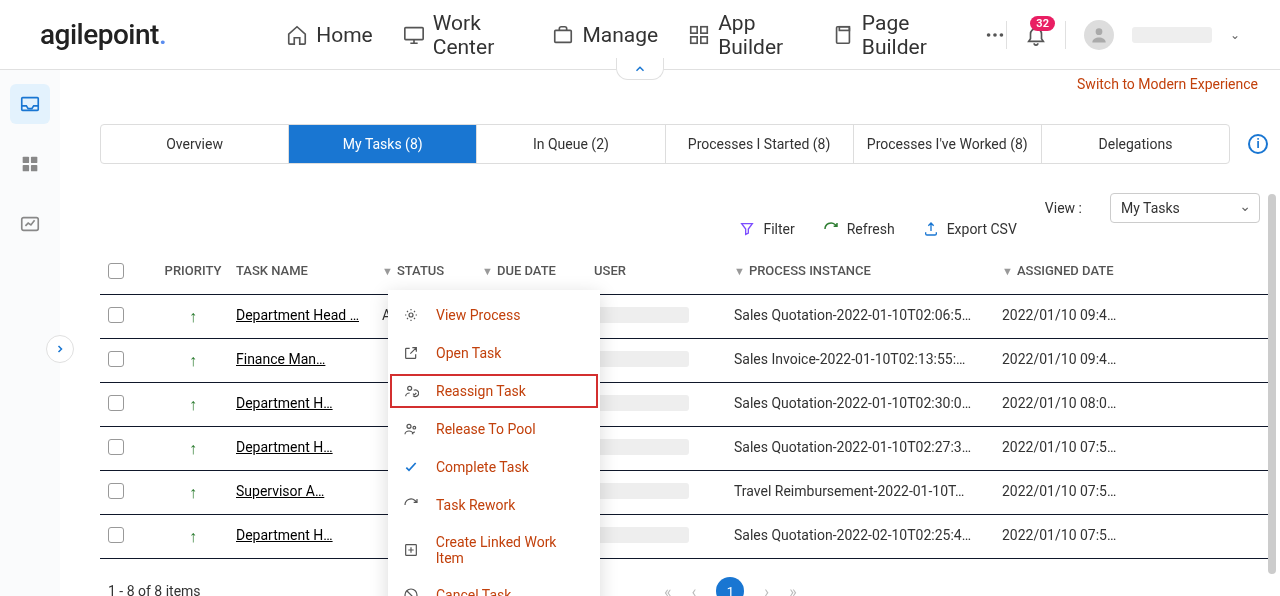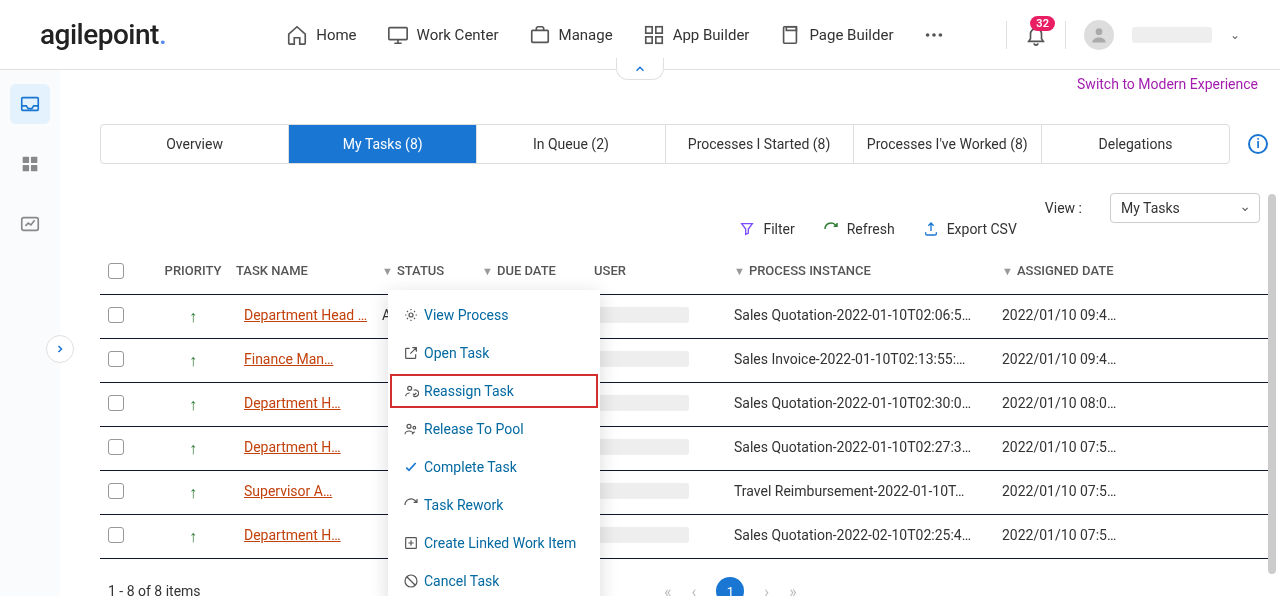--- a/index.html
+++ b/index.html
@@ -1,37 +1,37 @@
 <!DOCTYPE html>
 <html><head>
 <meta charset="utf-8">
 <style>
 * { margin: 0; padding: 0; box-sizing: border-box; }
 body { font-family: -apple-system, BlinkMacSystemFont, "Segoe UI", Roboto, sans-serif; font-size: 14px; color: #333; background: #fff; width: 1280px; height: 596px; overflow: hidden; position: relative; }
 .header { display: flex; align-items: center; height: 70px; padding: 0 40px; border-bottom: 1px solid #e0e0e0; }
 .logo { font-size: 28px; font-weight: 500; letter-spacing: -0.5px; color: #222; }
 .logo .dot { color: #5b8def; }
 .nav { display: flex; gap: 30px; margin-left: 120px; align-items: center; }
-.nav-item { display: flex; align-items: center; gap: 8px; color: #333; cursor: pointer; font-size: 15px; }
+.nav-item { display: flex; align-items: center; gap: 8px; color: #333; cursor: pointer; font-size: 21px; }
 .nav-icon { width: 22px; height: 22px; display: flex; align-items: center; justify-content: center; }
 .nav-right { margin-left: auto; display: flex; align-items: center; gap: 18px; }
 .bell-wrap { position: relative; }
 .badge { position: absolute; top: -8px; right: -8px; background: #e91e63; color: #fff; border-radius: 10px; font-size: 11px; padding: 1px 6px; font-weight: 600; }
 .avatar { width: 30px; height: 30px; border-radius: 50%; background: #ddd; display: flex; align-items: center; justify-content: center; }
 .user-label { width: 80px; height: 16px; background: #eee; border-radius: 3px; }
 .chevron-down { font-size: 12px; color: #666; }
 .vdiv { width: 1px; height: 28px; background: #e0e0e0; }
 .collapse-tab { position: absolute; top: 58px; left: 50%; transform: translateX(-50%); width: 48px; height: 22px; border: 1px solid #e0e0e0; border-top: none; border-radius: 0 0 12px 12px; display: flex; align-items: center; justify-content: center; background: #fff; color: #1976d2; z-index: 5; }
 .body { display: flex; height: calc(100% - 70px); }
 .sidebar { width: 60px; background: #fafbfc; display: flex; flex-direction: column; align-items: center; padding-top: 14px; gap: 20px; position: relative; }
 .side-item { width: 40px; height: 40px; display: flex; align-items: center; justify-content: center; border-radius: 6px; color: #888; cursor: pointer; }
 .side-item.active { background: #e3f2fd; color: #1976d2; }
 .expand-handle { position: absolute; right: -14px; top: 265px; width: 28px; height: 28px; border-radius: 50%; background: #fff; border: 1px solid #e0e0e0; display: flex; align-items: center; justify-content: center; color: #1976d2; cursor: pointer; }
 .main { flex: 1; padding: 18px 12px 0 40px; position: relative; overflow: hidden; }
-.switch-link { position: absolute; top: 6px; right: 22px; color: #a21caf; cursor: pointer; font-size: 14px; }
+.switch-link { position: absolute; top: 6px; right: 22px; color: #c2410c; cursor: pointer; font-size: 14px; }
 .panel { margin-top: 36px; }
 .tabs-row { display: flex; align-items: center; }
 .tabs { display: flex; border: 1px solid #ddd; border-radius: 4px; overflow: hidden; flex: 1; }
 .tab { flex: 1; text-align: center; padding: 11px 0; border-right: 1px solid #ddd; cursor: pointer; color: #333; font-size: 14px; }
 .tab:last-child { border-right: none; }
 .tab.active { background: #1976d2; color: #fff; }
 .info-icon { margin-left: 18px; color: #1976d2; width: 20px; height: 20px; border: 2px solid #1976d2; border-radius: 50%; display: flex; align-items: center; justify-content: center; font-size: 12px; font-weight: bold; cursor: pointer; }
 .toolbar { display: flex; align-items: center; gap: 28px; padding: 14px 8px 14px 0; justify-content: flex-end; }
 .tool { display: flex; align-items: center; gap: 8px; cursor: pointer; color: #333; margin-top: 43px; }
 .tool-icon { color: #1976d2; }
@@ -44,30 +44,30 @@
 .col-check { width: 42px; }
 .col-pri { width: 86px; text-align: center; }
 .col-name { width: 146px; }
 .col-status { width: 100px; }
 .col-due { width: 112px; }
 .col-user { width: 140px; }
 .col-proc { width: 268px; }
 .col-assigned { width: 140px; }
 .th-icon { color: #999; margin-right: 4px; font-size: 11px; display: inline-block; }
 .trow { color: #333; }
-.task-link { color: #c2410c; text-decoration: underline; cursor: pointer; white-space: nowrap; overflow: hidden; text-overflow: ellipsis; margin-left: 8px; }
+.task-link { color: #000000; text-decoration: underline; cursor: pointer; white-space: nowrap; overflow: hidden; text-overflow: ellipsis; }
 .pri-arrow { color: #2e7d32; font-size: 16px; }
 .user-blur { width: 95px; height: 16px; background: #eee; border-radius: 3px; }
 .ellipsis { white-space: nowrap; overflow: hidden; text-overflow: ellipsis; }
 .footer { display: flex; align-items: center; padding: 18px 8px; }
 .pager { display: flex; align-items: center; gap: 20px; margin: 0 auto; }
 .page-btn { color: #bbb; cursor: pointer; font-size: 16px; }
 .page-num { width: 28px; height: 28px; border-radius: 50%; background: #1976d2; color: #fff; display: flex; align-items: center; justify-content: center; font-size: 13px; }
 .context-menu { position: absolute; top: 290px; left: 388px; width: 212px; background: #fff; box-shadow: 0 4px 18px rgba(0,0,0,0.15); z-index: 100; padding: 6px 0; }
-.cm-item { display: flex; align-items: center; gap: 4px; padding: 10px 14px; cursor: pointer; color: #0369a1; font-size: 14px; }
+.cm-item { display: flex; align-items: center; gap: 16px; padding: 10px 14px; cursor: pointer; color: #c2410c; font-size: 14px; }
 .cm-item.hl { outline: 2px solid #d32f2f; outline-offset: -4px; }
 .cm-icon { width: 18px; height: 18px; display: flex; align-items: center; justify-content: center; color: #555; }
 .chk { width: 16px; height: 16px; border: 1.5px solid #999; border-radius: 3px; display: inline-block; }
 .scrollbar { position: absolute; right: 4px; top: 124px; width: 8px; height: 380px; background: #ccc; border-radius: 4px; }
 svg { display: block; }
 </style>
 </head>
 <body>
 
 <div class="header">

